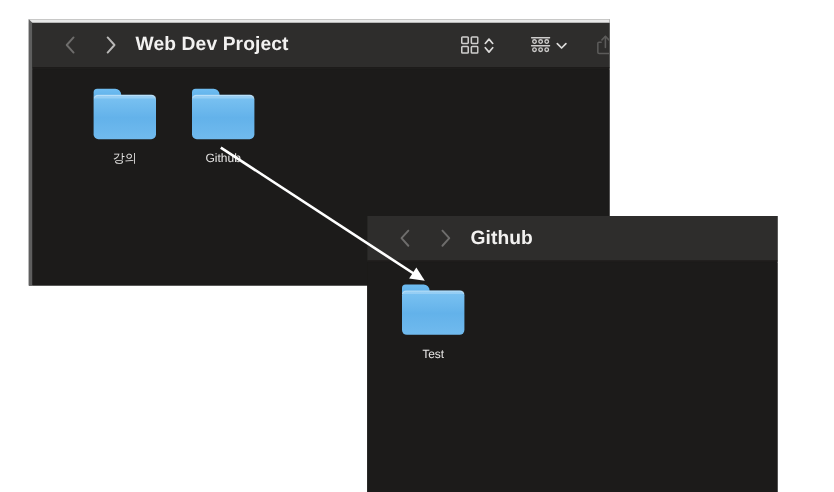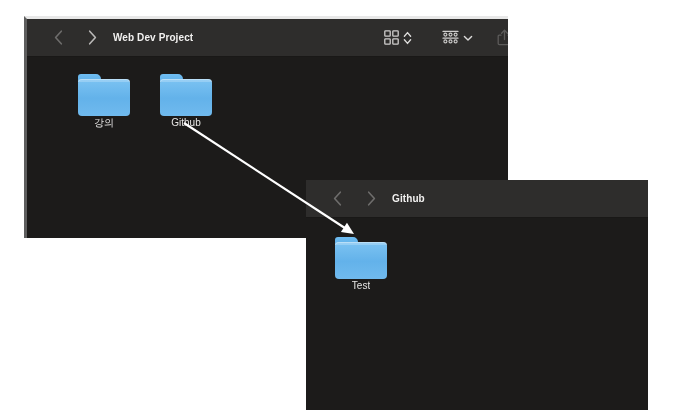--- a/index.html
+++ b/index.html
@@ -38,21 +38,21 @@
   }
   .chev {
     width: 22px;
     height: 22px;
     display: flex;
     align-items: center;
     justify-content: center;
   }
   .chev svg { display: block; }
   .window-title {
-    font-size: 10px;
+    font-size: 16px;
     font-weight: bold;
     color: #f2f1f0;
     letter-spacing: 0.1px;
     margin-left: 10px;
     white-space: nowrap;
   }
   .toolbar-right {
     position: absolute;
     display: flex;
     align-items: center;
@@ -134,21 +134,21 @@
   .folder-icon .lip {
     position: absolute;
     left: 0;
     top: 5px;
     right: 0;
     height: 3px;
     background: rgba(255,255,255,0.22);
     border-radius: 4px 4px 0 0;
   }
   .file-label {
-    margin-top: 0;
+    margin-top: 10px;
     font-size: 10px;
     color: #e6e5e4;
     line-height: 13px;
     text-align: center;
     max-width: 78px;
     white-space: nowrap;
     overflow: hidden;
   }
 
   

